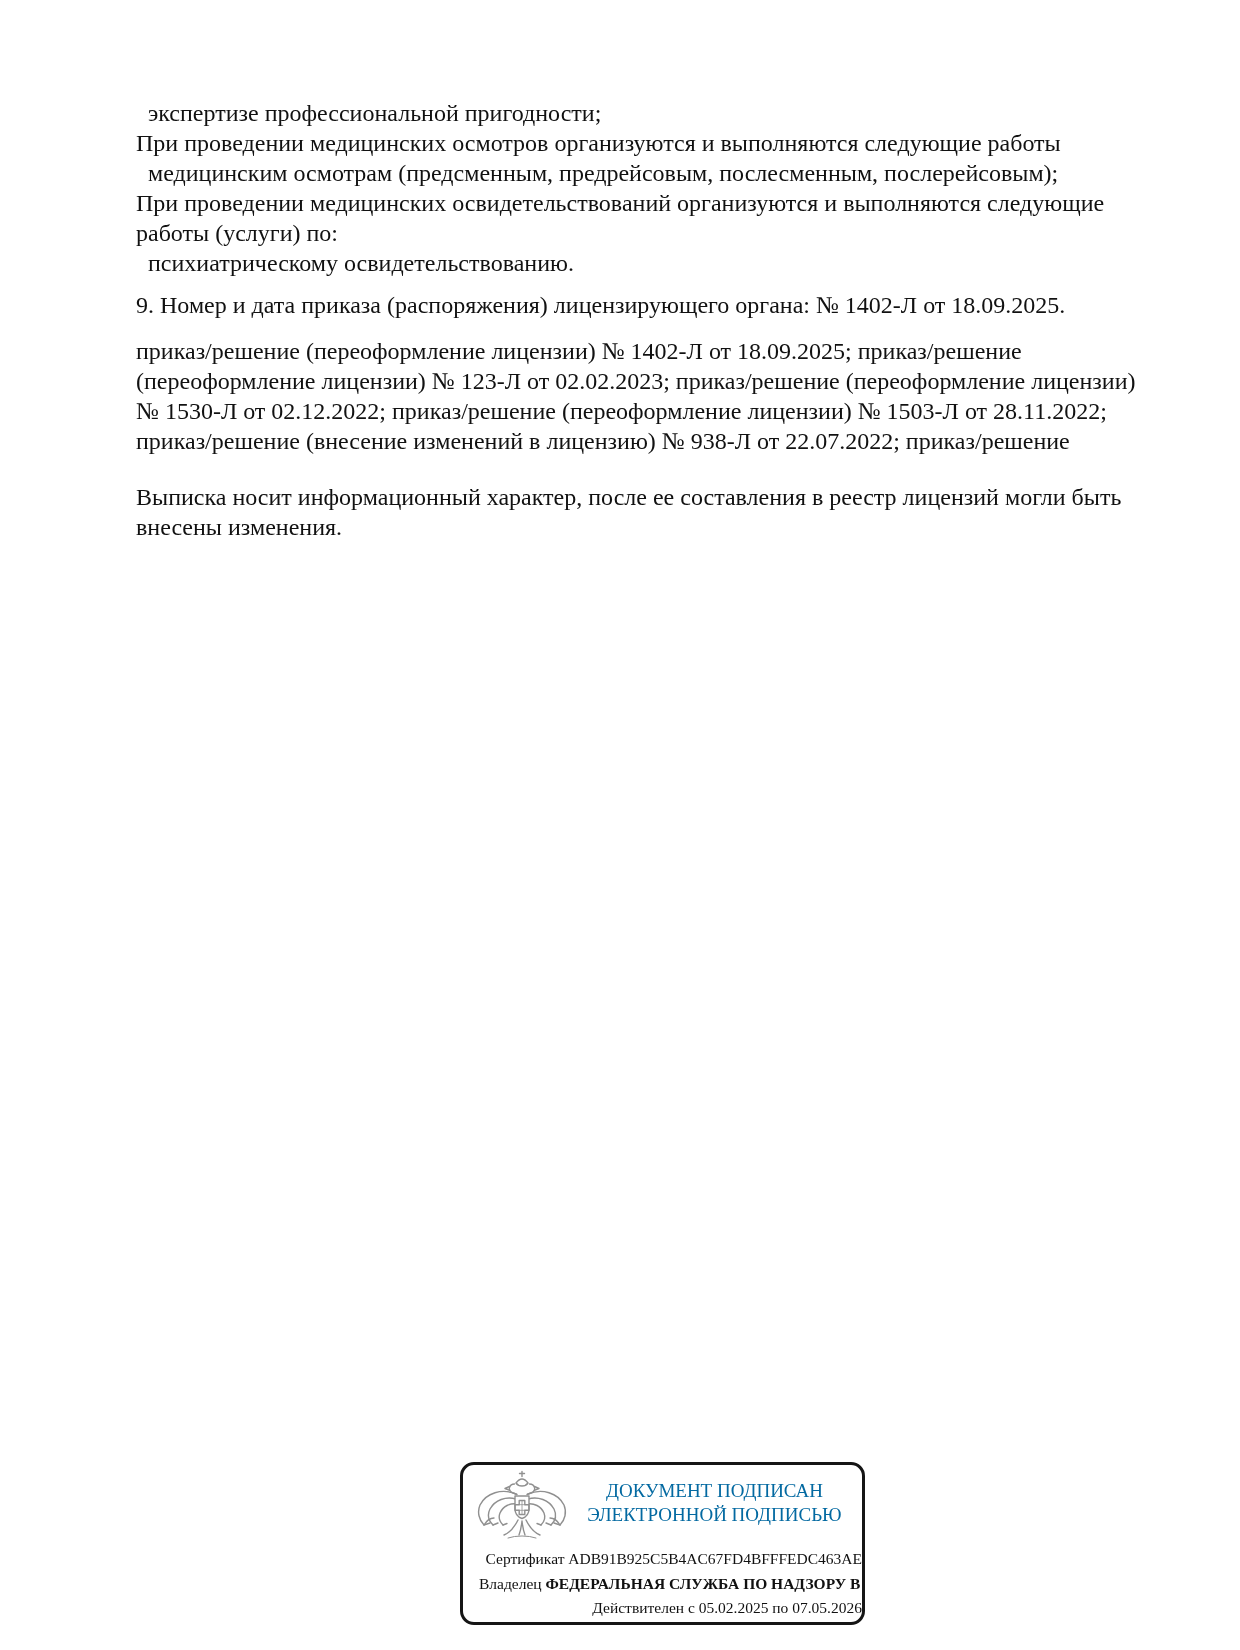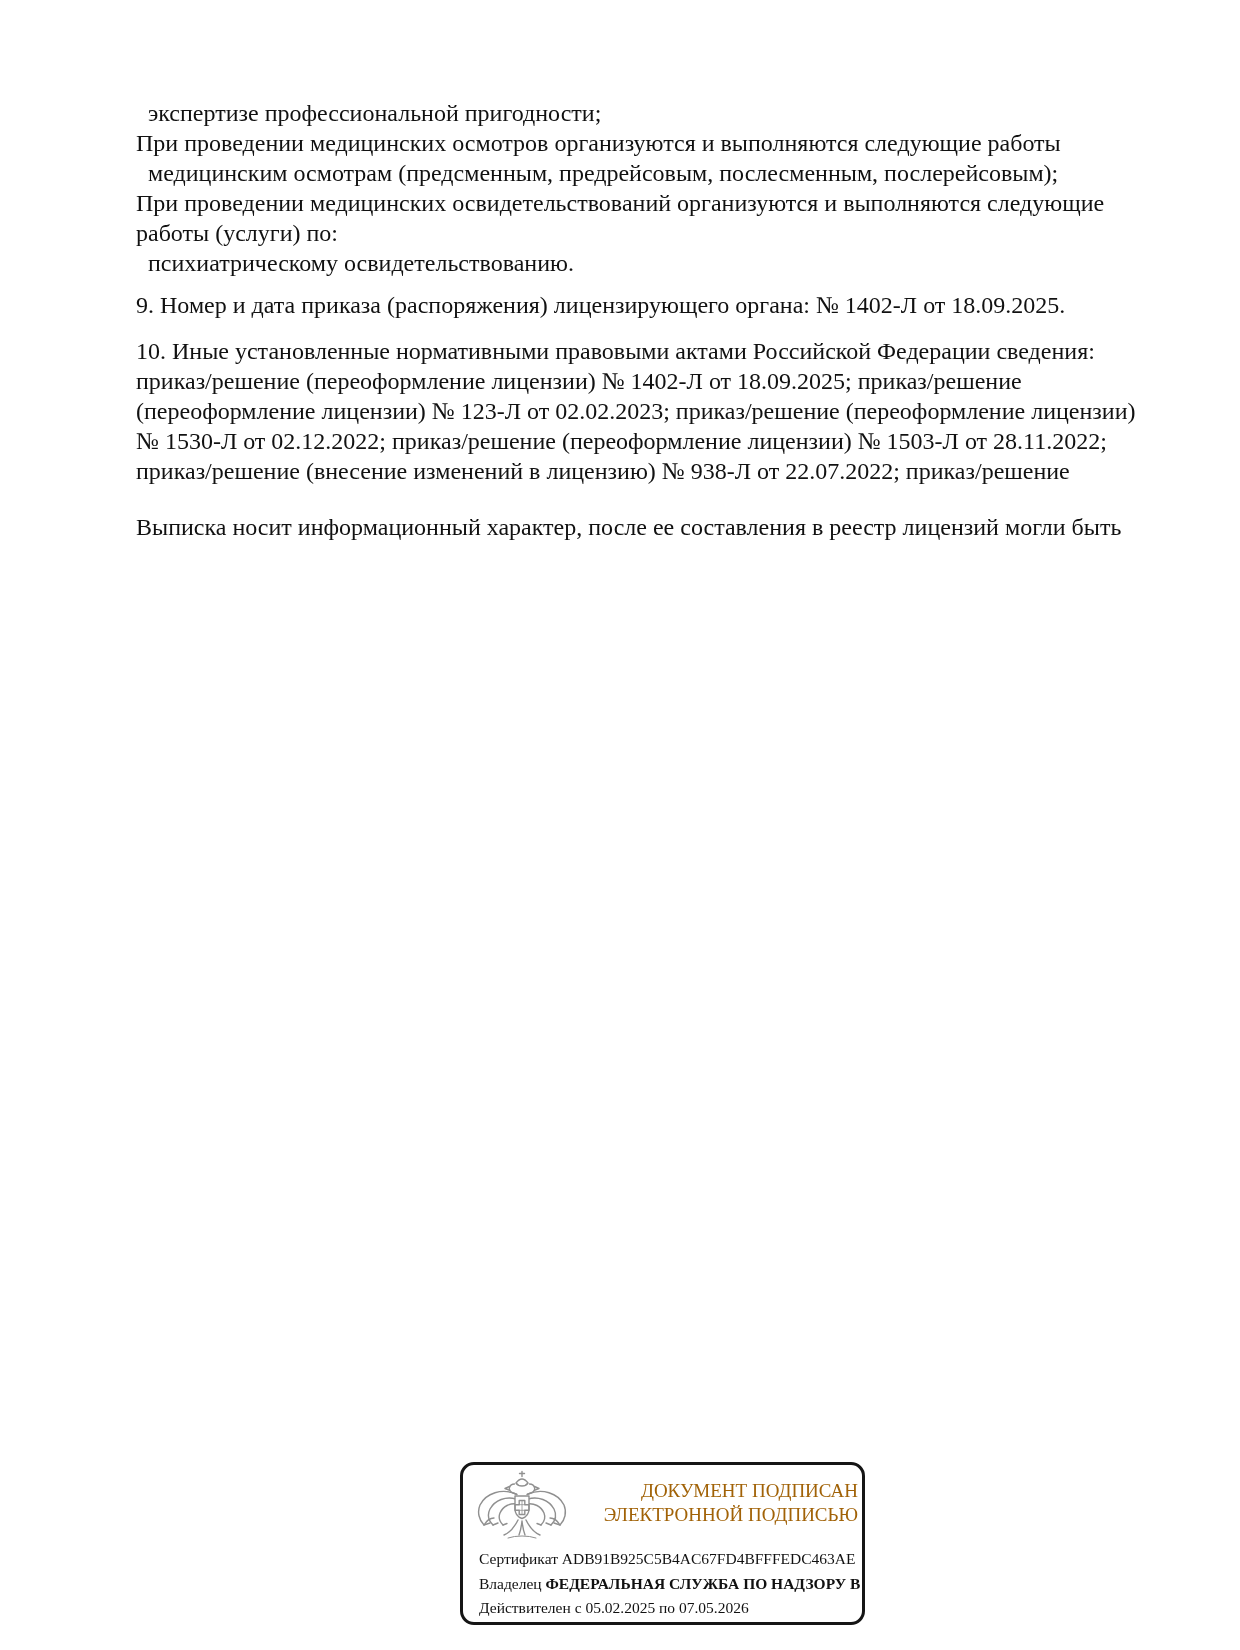--- a/index.html
+++ b/index.html
@@ -43,34 +43,35 @@
     left: 11px;
     top: 5px;
     width: 96px;
     height: 72px;
   }
   .stamp-title {
     position: absolute;
     left: 108px;
     right: 4px;
     top: 14px;
-    text-align: right;
+    text-align: center;
     font-size: 19px;
     line-height: 24px;
-    color: #a16207;
+    color: #0369a1;
     white-space: nowrap;
   }
   .stamp-line {
     position: absolute;
     left: 16px;
     right: 0;
     font-size: 15.5px;
     line-height: 20px;
     white-space: nowrap;
     overflow: hidden;
+    text-align: right;
   }
   .stamp-cert  { top: 84px; }
   .stamp-owner { top: 109px; }
   .stamp-valid { top: 133px; }
   .stamp-owner .bold { font-weight: bold; }
 </style>
 </head>
 <body>
 
 <div class="page">
@@ -84,29 +85,29 @@
       <div class="line">При проведении медицинских освидетельствований организуются и выполняются следующие</div>
       <div class="line">работы (услуги) по:</div>
       <div class="line ind">психиатрическому освидетельствованию.</div>
     </div>
 
     <div class="para para-item9">
       <div class="line">9. Номер и дата приказа (распоряжения) лицензирующего органа: № 1402-Л от 18.09.2025.</div>
     </div>
 
     <div class="para para-item10">
-      <div class="line">10. Иные установленные нормативными правовыми актами Российской Федерации сведения:</div>
       <div class="line">приказ/решение (переоформление лицензии) № 1402-Л от 18.09.2025; приказ/решение</div>
       <div class="line">(переоформление лицензии) № 123-Л от 02.02.2023; приказ/решение (переоформление лицензии)</div>
       <div class="line">№ 1530-Л от 02.12.2022; приказ/решение (переоформление лицензии) № 1503-Л от 28.11.2022;</div>
       <div class="line">приказ/решение (внесение изменений в лицензию) № 938-Л от 22.07.2022; приказ/решение</div>
     </div>
 
     <div class="para para-note">
       <div class="line">Выписка носит информационный характер, после ее составления в реестр лицензий могли быть</div>
+      <div class="line">внесены изменения.</div>
     </div>
 
   </div>
 
   <div class="stamp">
 
     <svg class="stamp-emblem" viewBox="0 0 96 72" xmlns="http://www.w3.org/2000/svg">
       <g fill="none" stroke="#909090" stroke-width="1.4" stroke-linejoin="round" stroke-linecap="round">
 
         <path d="M48 1.5 v5 M45.5 3.5 h5"></path>

